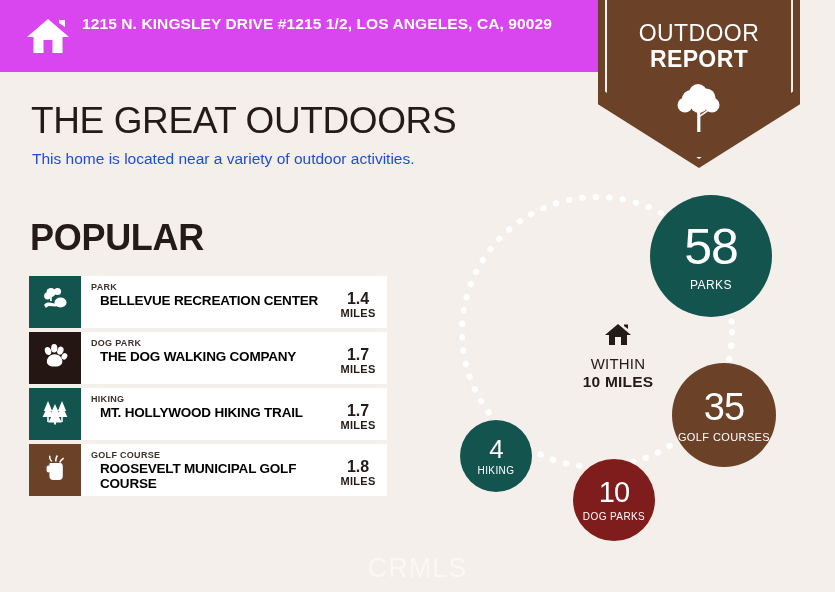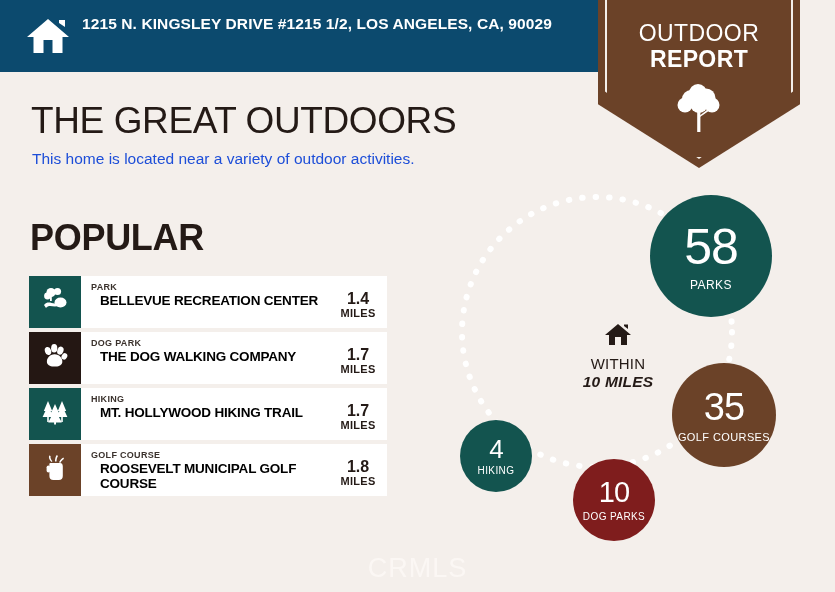--- a/index.html
+++ b/index.html
@@ -15,21 +15,21 @@
     position: relative;
     color: #241A16;
   }
 
   
   #header-bar {
     position: absolute;
     left: 0; top: 0;
     width: 778px;
     height: 72px;
-    background: #0c4a6e;
+    background: #d946ef;
     box-sizing: border-box;
   }
   #home-badge-icon {
     position: absolute;
     left: 26px;
     top: 14px;
     width: 44px;
     height: 44px;
   }
   #header-address {
@@ -259,21 +259,20 @@
     line-height: 18px;
     margin-top: 3px;
     letter-spacing: 0.2px;
   }
   #center-distance-label {
     font-size: 15.5px;
     font-weight: bold;
     color: #241A16;
     line-height: 18px;
     letter-spacing: 0.2px;
-    font-style: italic;
   }
 
   
   #watermark {
     position: absolute;
     left: 0;
     right: 0;
     bottom: 8px;
     text-align: center;
     font-size: 27px;

